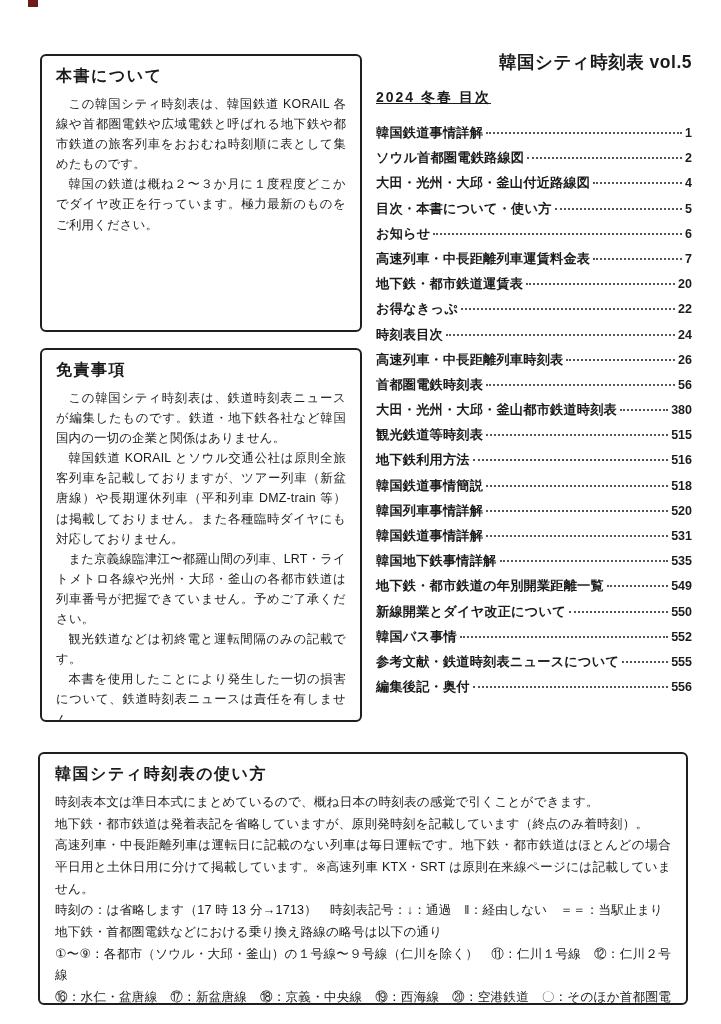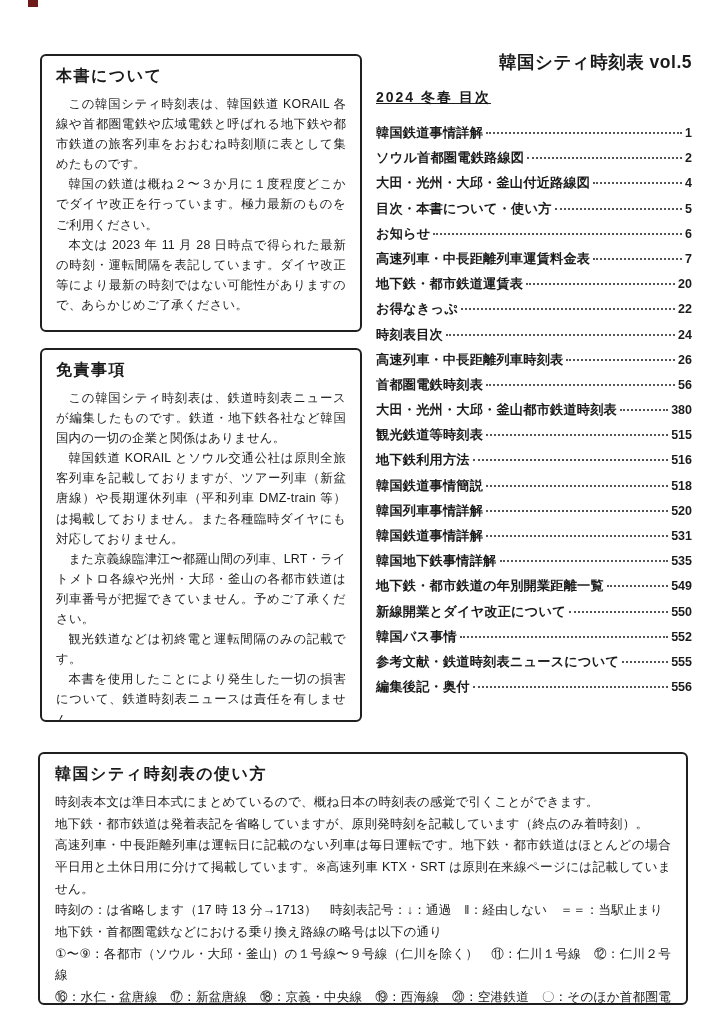--- a/index.html
+++ b/index.html
@@ -67,21 +67,20 @@
 
 <div class="page">
 
   <div class="scan-mark"></div>
 
   <div class="box about-box">
     <h2 class="box-heading">本書について</h2>
     <div>
         <p class="para indent">この韓国シティ時刻表は、韓国鉄道 KORAIL 各線や首都圏電鉄や広域電鉄と呼ばれる地下鉄や都市鉄道の旅客列車をおおむね時刻順に表として集めたものです。</p>
         <p class="para indent">韓国の鉄道は概ね２〜３か月に１度程度どこかでダイヤ改正を行っています。極力最新のものをご利用ください。</p>
-        <p class="para indent">本文は 2023 年 11 月 28 日時点で得られた最新の時刻・運転間隔を表記しています。ダイヤ改正等により最新の時刻ではない可能性がありますので、あらかじめご了承ください。</p>
       </div>
   </div>
 
   <div class="box disclaimer-box">
     <h2 class="box-heading">免責事項</h2>
     <div>
         <p class="para indent">この韓国シティ時刻表は、鉄道時刻表ニュースが編集したものです。鉄道・地下鉄各社など韓国国内の一切の企業と関係はありません。</p>
         <p class="para indent">韓国鉄道 KORAIL とソウル交通公社は原則全旅客列車を記載しておりますが、ツアー列車（新盆唐線）や長期運休列車（平和列車 DMZ-train 等）は掲載しておりません。また各種臨時ダイヤにも対応しておりません。</p>
         <p class="para indent">また京義線臨津江〜都羅山間の列車、LRT・ライトメトロ各線や光州・大邱・釜山の各都市鉄道は列車番号が把握できていません。予めご了承ください。</p>
         <p class="para indent">観光鉄道などは初終電と運転間隔のみの記載です。</p>

